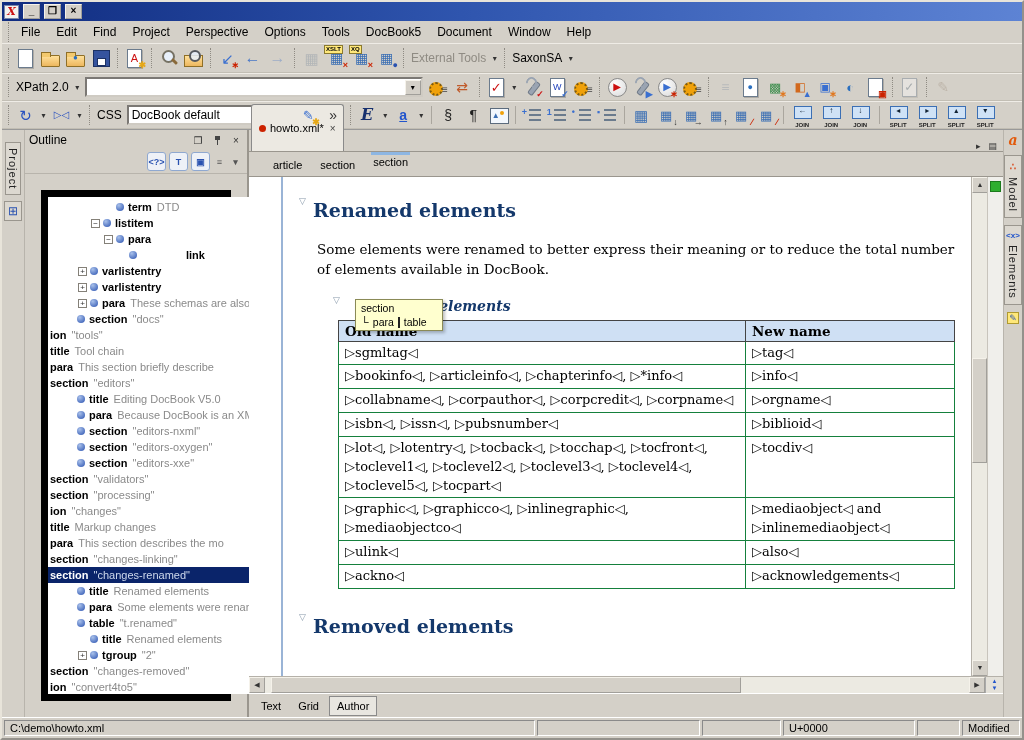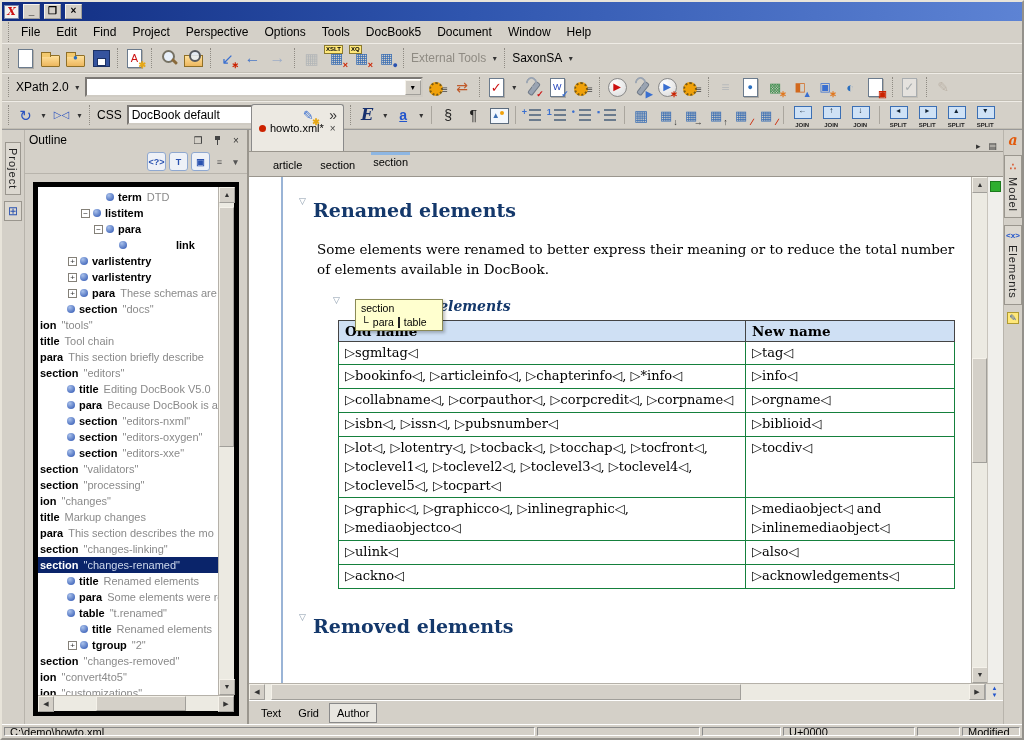--- a/index.html
+++ b/index.html
@@ -76,21 +76,21 @@
   .ohead{height:20px;flex:none;display:flex;align-items:center;gap:5px;padding:0 4px}
   .ohead .otitle{flex:1}
   .hicon{width:14px;height:13px;display:flex;align-items:center;justify-content:center;font-size:10px;color:#333}
   .pinic{position:relative;width:9px;height:11px}
   .pinic::before{content:"";position:absolute;top:1px;left:2px;width:5px;height:4px;background:#444}
   .pinic::after{content:"";position:absolute;top:5px;left:4px;width:1px;height:5px;background:#444}
   .otools{height:24px;flex:none;display:flex;align-items:center;justify-content:flex-end;gap:3px;padding:0 5px;border-bottom:1px solid #b8b4ac}
   .oti{width:19px;height:19px;border:1px solid #8fa8d0;border-radius:3px;background:#eef1f7;color:#2a52b0;
     display:flex;align-items:center;justify-content:center;font-size:9px;font-weight:bold}
   .oti.nob{border:none;background:none;width:13px;color:#555}
-  .treebox{flex:1;display:flex;flex-direction:column;min-height:0;border:5px solid #000000;margin:8px;background:#fff}
+  .treebox{flex:1;display:flex;flex-direction:row;min-height:0;border:7px solid #000000;margin:16px;background:#fff}
   .treemid{flex:1;display:flex;min-height:0}
   .tree{flex:1;overflow:hidden;background:#fff;padding-top:2px}
   .trow{height:16px;display:flex;align-items:center;white-space:nowrap;font-size:11px;overflow:hidden}
   .texp{width:9px;height:9px;flex:none;border:1px solid #848078;background:#fff;font-size:8px;line-height:7px;text-align:center;color:#333;margin-right:3px}
   .tbul{width:8px;height:8px;flex:none;border-radius:50%;background:radial-gradient(circle at 35% 30%,#a8c0ea,#2a52b0);margin-right:4px}
   .tname{font-weight:bold;margin-right:5px}
   .tval{color:#8a8a8a}
   .trow.sel{background:#0a246a;color:#fff}
   .trow.sel .tval{color:#cdd8ec}
   .sb-v{width:16px;flex:none;display:flex;flex-direction:column;background:#eceae2;border-left:1px solid #b5b1a9}
@@ -140,21 +140,21 @@
   
   .rstrip{width:19px;flex:none;background:#d4d0c8;border-left:1px solid #b8b4ac;display:flex;flex-direction:column;align-items:center;padding-top:2px;gap:7px}
   .ricon{font-size:13px}
   .attr-a{font:bold italic 14px "DejaVu Serif",serif;color:#e2590a}
   .rtab{border:1px solid #9a968e;background:#dcd8d0;display:flex;flex-direction:column;align-items:center;padding:5px 0;gap:5px;width:18px}
   .model-ic{color:#d84a1e;font-weight:bold;font-size:10px}
   .elem-ic{color:#2255cc;font-weight:bold;font-size:8px}
   .ent-ic{background:#ffe87a;border:1px solid #b09a30;font-size:9px;color:#2a52b0;padding:0 1px}
 
   
-  .statusbar{height:14px;flex:none;display:flex;gap:2px;padding:2px;border-top:1px solid #fff}
+  .statusbar{height:21px;flex:none;display:flex;gap:2px;padding:2px;border-top:1px solid #fff}
   .scell{border:1px solid;border-color:#8a8a8a #fff #fff #8a8a8a;font-size:11px;display:flex;align-items:center;padding:0 5px;white-space:nowrap;overflow:hidden}
 </style>
 </head>
 <body>
 
 <div class="window">
 
   <div class="titlebar">
     <span class="appicon">X</span>
     <span class="winbtn">_</span>

